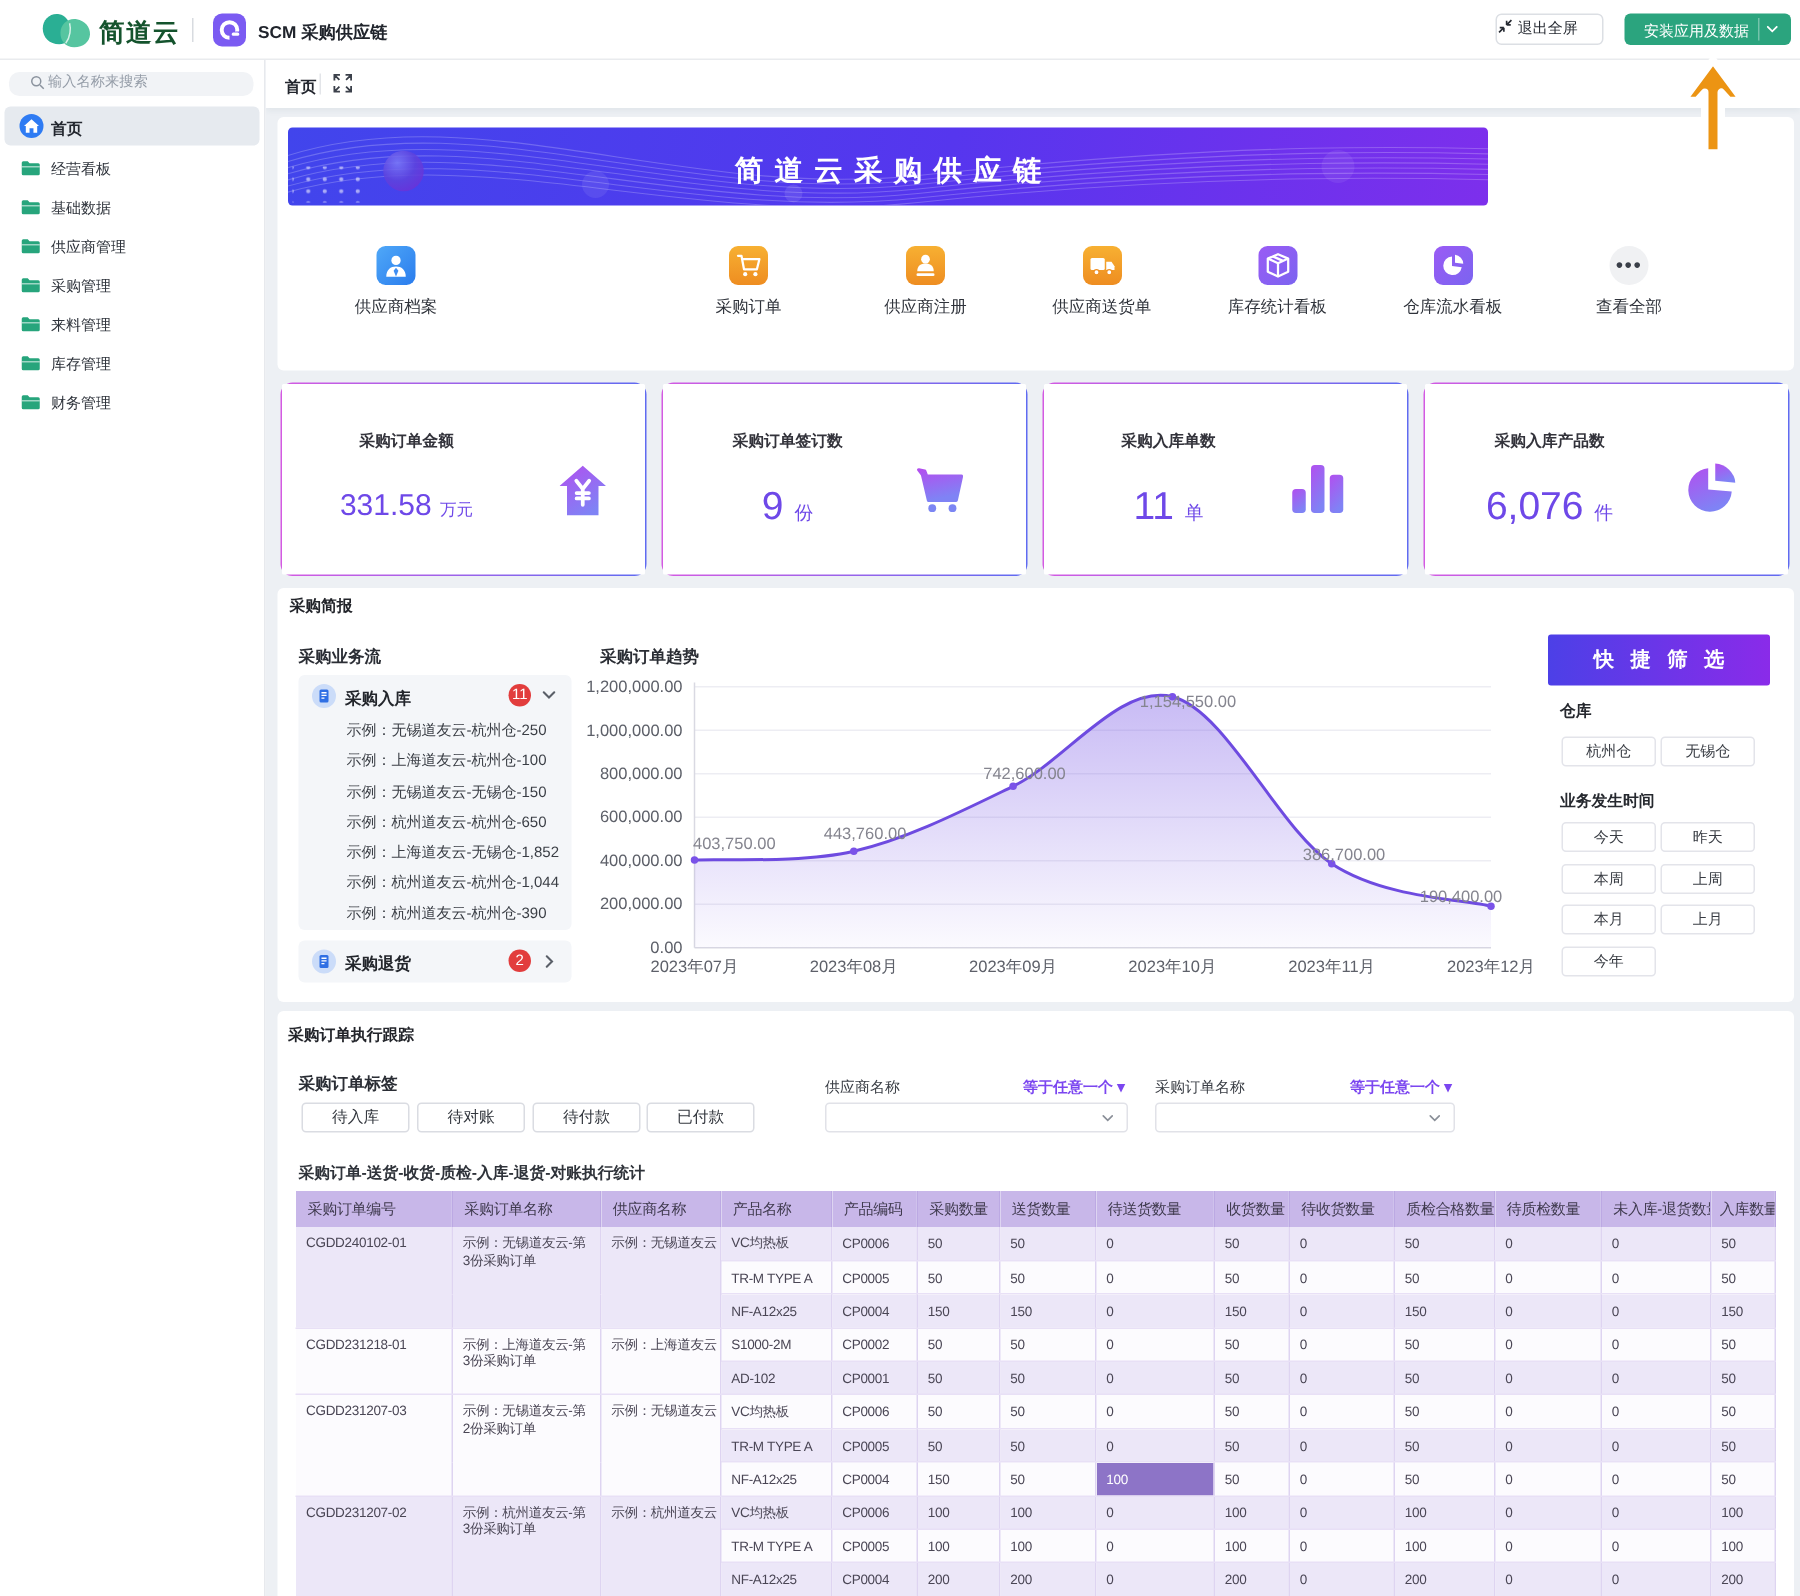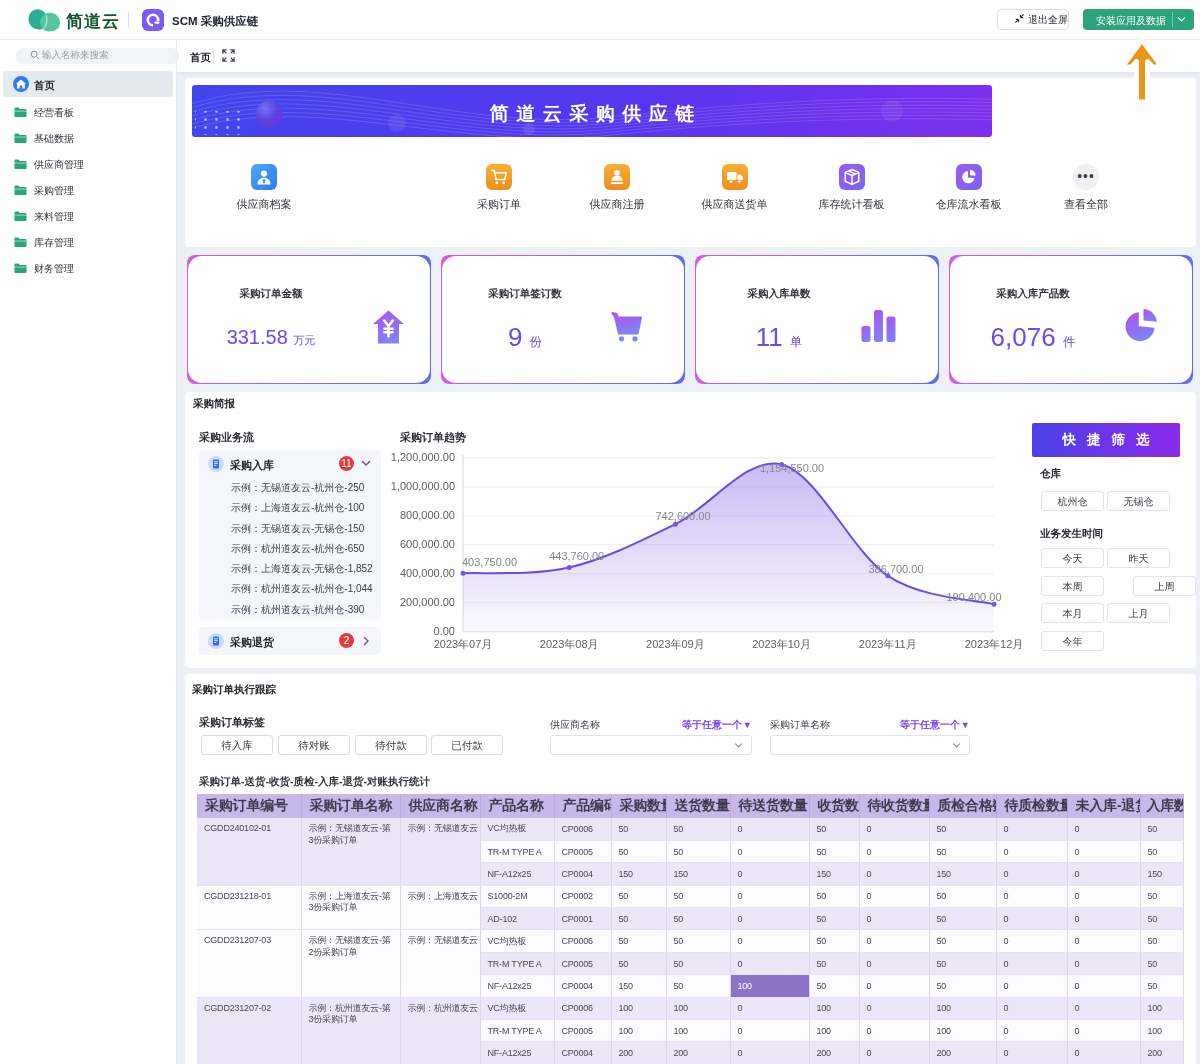--- a/index.html
+++ b/index.html
@@ -6,28 +6,28 @@
 * { margin:0; padding:0; box-sizing:border-box; }
 html,body { width:1200px; height:1064px; overflow:hidden; }
 body { font-family:"Liberation Sans", sans-serif; background:#edf0f4; position:relative; }
 
 
 #topbar { position:absolute; left:0; top:0; width:1200px; height:40px; background:#fff; border-bottom:1px solid #e9ebee; z-index:30; }
 #logo-txt { position:absolute; left:66px; top:10px; font-size:17px; font-weight:bold; color:#14532d; letter-spacing:1px;}
 #logo-sep { position:absolute; left:128px; top:12px; width:1px; height:16px; background:#d8dbe0; }
 #appicon { position:absolute; left:142px; top:9px; width:22px; height:22px; border-radius:6px; background:#7b5bf2; }
 #apptitle { position:absolute; left:172px; top:14px; font-size:11.5px; font-weight:bold; color:#20242c; }
-#btn-exit { position:absolute; left:997px; top:9px; width:72px; height:21px; border:1px solid #dcdfe4; border-radius:4px; background:#fff; font-size:10px; color:#272b33; line-height:19px; text-align:right; }
+#btn-exit { position:absolute; left:997px; top:9px; width:72px; height:21px; border:1px solid #dcdfe4; border-radius:4px; background:#fff; font-size:10px; color:#272b33; line-height:19px; text-align:left; }
 #btn-green { position:absolute; left:1083px; top:9px; width:111px; height:21px; border-radius:4px; background:#2ba47e; color:#fff; font-size:10px; }
 #btn-green .lbl { position:absolute; left:13px; top:5px; letter-spacing:0;}
 #btn-green .dv { position:absolute; left:89px; top:3px; width:1px; height:15px; background:rgba(255,255,255,.35); }
 
 
 #sidebar { position:absolute; left:0; top:40px; width:177px; height:1024px; background:#fff; border-right:1px solid #e7e9ed; z-index:20; }
-#search { position:absolute; left:16px; top:8px; width:163px; height:16px; border-radius:7px; background:#f1f3f6; font-size:9.5px; color:#959da8; line-height:14px; padding-left:26px; }
+#search { position:absolute; left:6px; top:8px; width:163px; height:16px; border-radius:7px; background:#f1f3f6; font-size:9.5px; color:#959da8; line-height:14px; padding-left:26px; }
 #search svg { position:absolute; left:14px; top:2px; }
 .mi-home { position:absolute; left:3px; top:31px; width:170px; height:26px; background:#e6eaef; border-radius:4px; }
 .mi-home .ic { position:absolute; left:10px; top:5px; width:16px; height:16px; border-radius:50%; background:#2e7bf3; }
 .mi-home .tx { position:absolute; left:31px; top:8px; font-size:10.5px; font-weight:bold; color:#23272f; }
 .mi { position:absolute; left:3px; width:170px; height:26px; }
 .mi .tx { position:absolute; left:31px; top:8px; font-size:10px; color:#2e333b; }
 .mi svg { position:absolute; left:11px; top:8px; }
 
 
 #tabrow { position:absolute; left:177px; top:40px; width:1023px; height:32px; background:#fff; box-shadow:0 2px 4px rgba(40,60,90,.06); z-index:10; }
@@ -48,21 +48,21 @@
 .appit { position:absolute; top:86px; width:110px; text-align:center; }
 .appit .tile { width:26px; height:26px; border-radius:6px; margin:0 auto; position:relative; }
 .appit .lb { margin-top:7px; font-size:11px; color:#2f333b; }
 .g-blue   { background:linear-gradient(135deg,#4fa8f8,#2a7ced); }
 .g-orange { background:linear-gradient(180deg,#f7b032,#ee8d21); }
 .g-purple { background:linear-gradient(135deg,#9a5bf5,#7b64f0); }
 .g-gray   { background:#f0f1f3; border-radius:50% !important; }
 
 
 .card { position:absolute; top:255px; width:244px; height:129px; border-radius:8px; padding:1px; background:linear-gradient(90deg,#d45ae2,#5f6bf1); }
-.card .in { width:100%; height:100%; background:#fff; border-radius:14px; position:relative; }
+.card .in { width:100%; height:100%; background:#fff; border-radius:1px; position:relative; }
 .card .lb { position:absolute; left:0; width:166px; text-align:center; top:31px; font-size:10.5px; font-weight:bold; color:#33333b; }
 .card .val { position:absolute; left:0; width:166px; text-align:center; top:68px; font-size:26px; color:#6e48e8; line-height:26px; }
 .card .val .un { font-size:12.5px; }
 .card svg.cicon { position:absolute; }
 
 
 .sec-title { position:absolute; font-size:10.5px; font-weight:bold; color:#22242a; }
 .sub-title { position:absolute; font-size:11px; font-weight:bold; color:#2b2e35; }
 #flowbox { position:absolute; left:14px; top:58px; width:182px; height:170px; background:#f4f6f9; border-radius:4px; }
 #flowbox2 { position:absolute; left:14px; top:235px; width:182px; height:28px; background:#f4f6f9; border-radius:4px; }
@@ -80,21 +80,21 @@
 
 
 .tagbtn { position:absolute; top:61px; width:72px; height:20px; border:1px solid #dadce2; border-radius:3px; background:#fff; font-size:10.5px; color:#33373e; text-align:center; line-height:19px; }
 .flt-lb { position:absolute; top:44px; font-size:10px; color:#393d44; }
 .flt-eq { position:absolute; top:44px; font-size:10px; color:#7b46f0; font-weight:bold; }
 .flt-sel { position:absolute; top:61px; height:20px; border:1px solid #e1e2e8; border-radius:3px; background:#fff; }
 .flt-sel .c { position:absolute; right:8px; top:7px; width:9px; height:6px; }
 
 
 #tbl { position:absolute; left:12px; top:120px; width:986px; border-collapse:collapse; table-layout:fixed; font-size:9.5px; color:#4a4655; letter-spacing:-0.2px; }
-#tbl th { background:#c8b7e9; font-weight:bold; font-size:14px; color:#3f3a4e; height:24px; text-align:left; padding:0 0 0 8px; border-right:1px solid #bca9e3; overflow:hidden; white-space:nowrap; }
+#tbl th { background:#c8b7e9; font-weight:normal; font-size:10px; color:#3f3a4e; height:24px; text-align:left; padding:0 0 0 8px; border-right:1px solid #bca9e3; overflow:hidden; white-space:nowrap; }
 #tbl td { height:22.4px; font-size:9px; padding:0 0 0 7px; border-right:1px solid #ded4f1; border-bottom:1px solid #e8e0f6; overflow:hidden; white-space:nowrap; }
 #tbl .gc { white-space:normal; line-height:11.5px; vertical-align:top; padding-top:5px; font-size:9px; }
 tr.odd td { background:#ece7f8; }
 tr.even td { background:#fcfbfe; }
 td.bg-odd { background:#ece7f8 !important; }
 td.bg-even { background:#fcfbfe !important; }
 td.hl { background:#8d74c7 !important; color:#fff; }
 
 
 #arrow { position:absolute; left:1114px; top:36px; z-index:40; }
@@ -452,21 +452,21 @@
   </svg>
   </div>
   <div id="qf-head">快捷筛选</div>
   <div class="qf-lb" style="left:855px;top:75px;">仓库</div>
   <div class="qf-btn" style="left:856px;top:99px;">杭州仓</div>
   <div class="qf-btn" style="left:922px;top:99px;">无锡仓</div>
   <div class="qf-lb" style="left:855px;top:135px;">业务发生时间</div>
   <div class="qf-btn" style="left:856px;top:156px;">今天</div>
   <div class="qf-btn" style="left:922px;top:156px;">昨天</div>
   <div class="qf-btn" style="left:856px;top:184px;">本周</div>
-  <div class="qf-btn" style="left:948px;top:184px;">上周</div>
+  <div class="qf-btn" style="left:922px;top:184px;">上周</div>
   <div class="qf-btn" style="left:856px;top:211px;">本月</div>
   <div class="qf-btn" style="left:922px;top:211px;">上月</div>
   <div class="qf-btn" style="left:856px;top:239px;">今年</div>
 </div>
 
 <div class="panel" id="p4">
   <div class="sec-title" style="left:7px;top:9px;">采购订单执行跟踪</div>
   <div class="sub-title" style="left:14px;top:41px;">采购订单标签</div>
   <div class="tagbtn" style="left:16px;">待入库</div>
   <div class="tagbtn" style="left:93px;">待对账</div>

